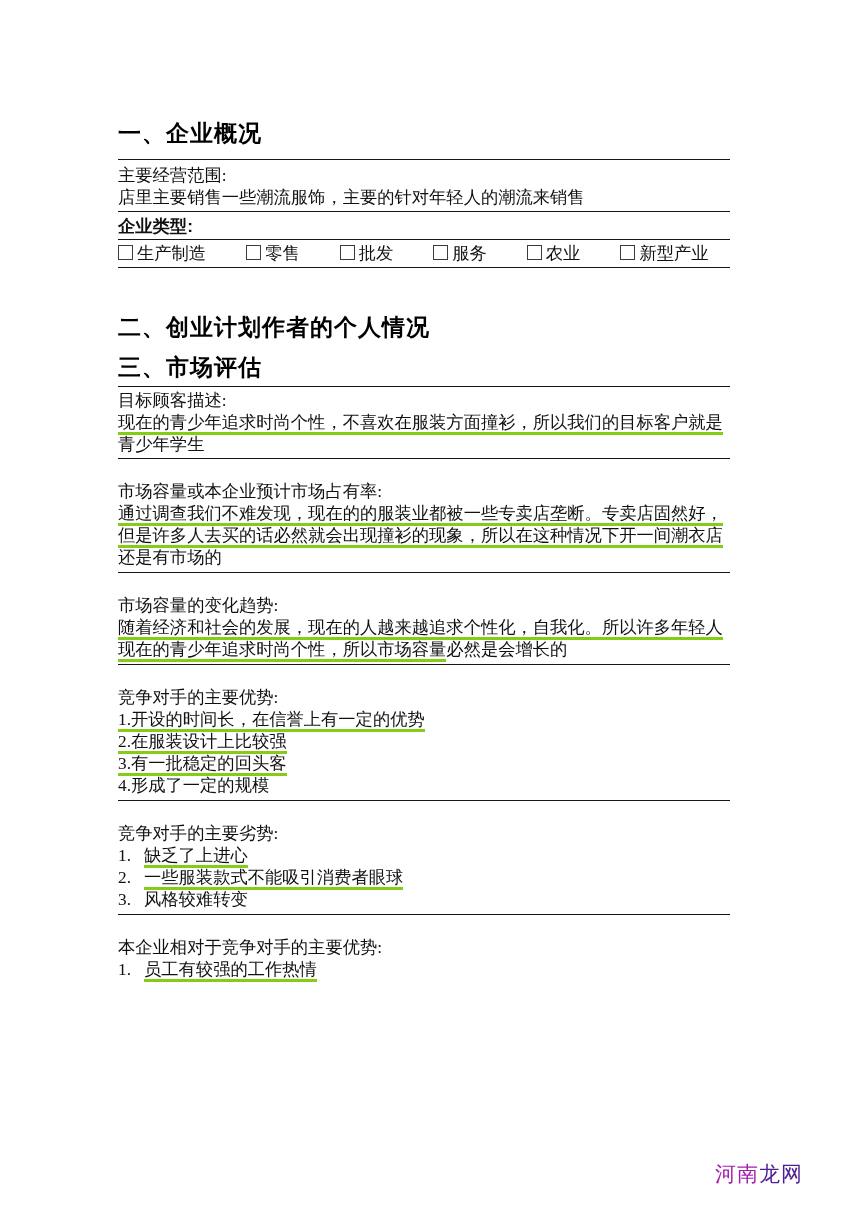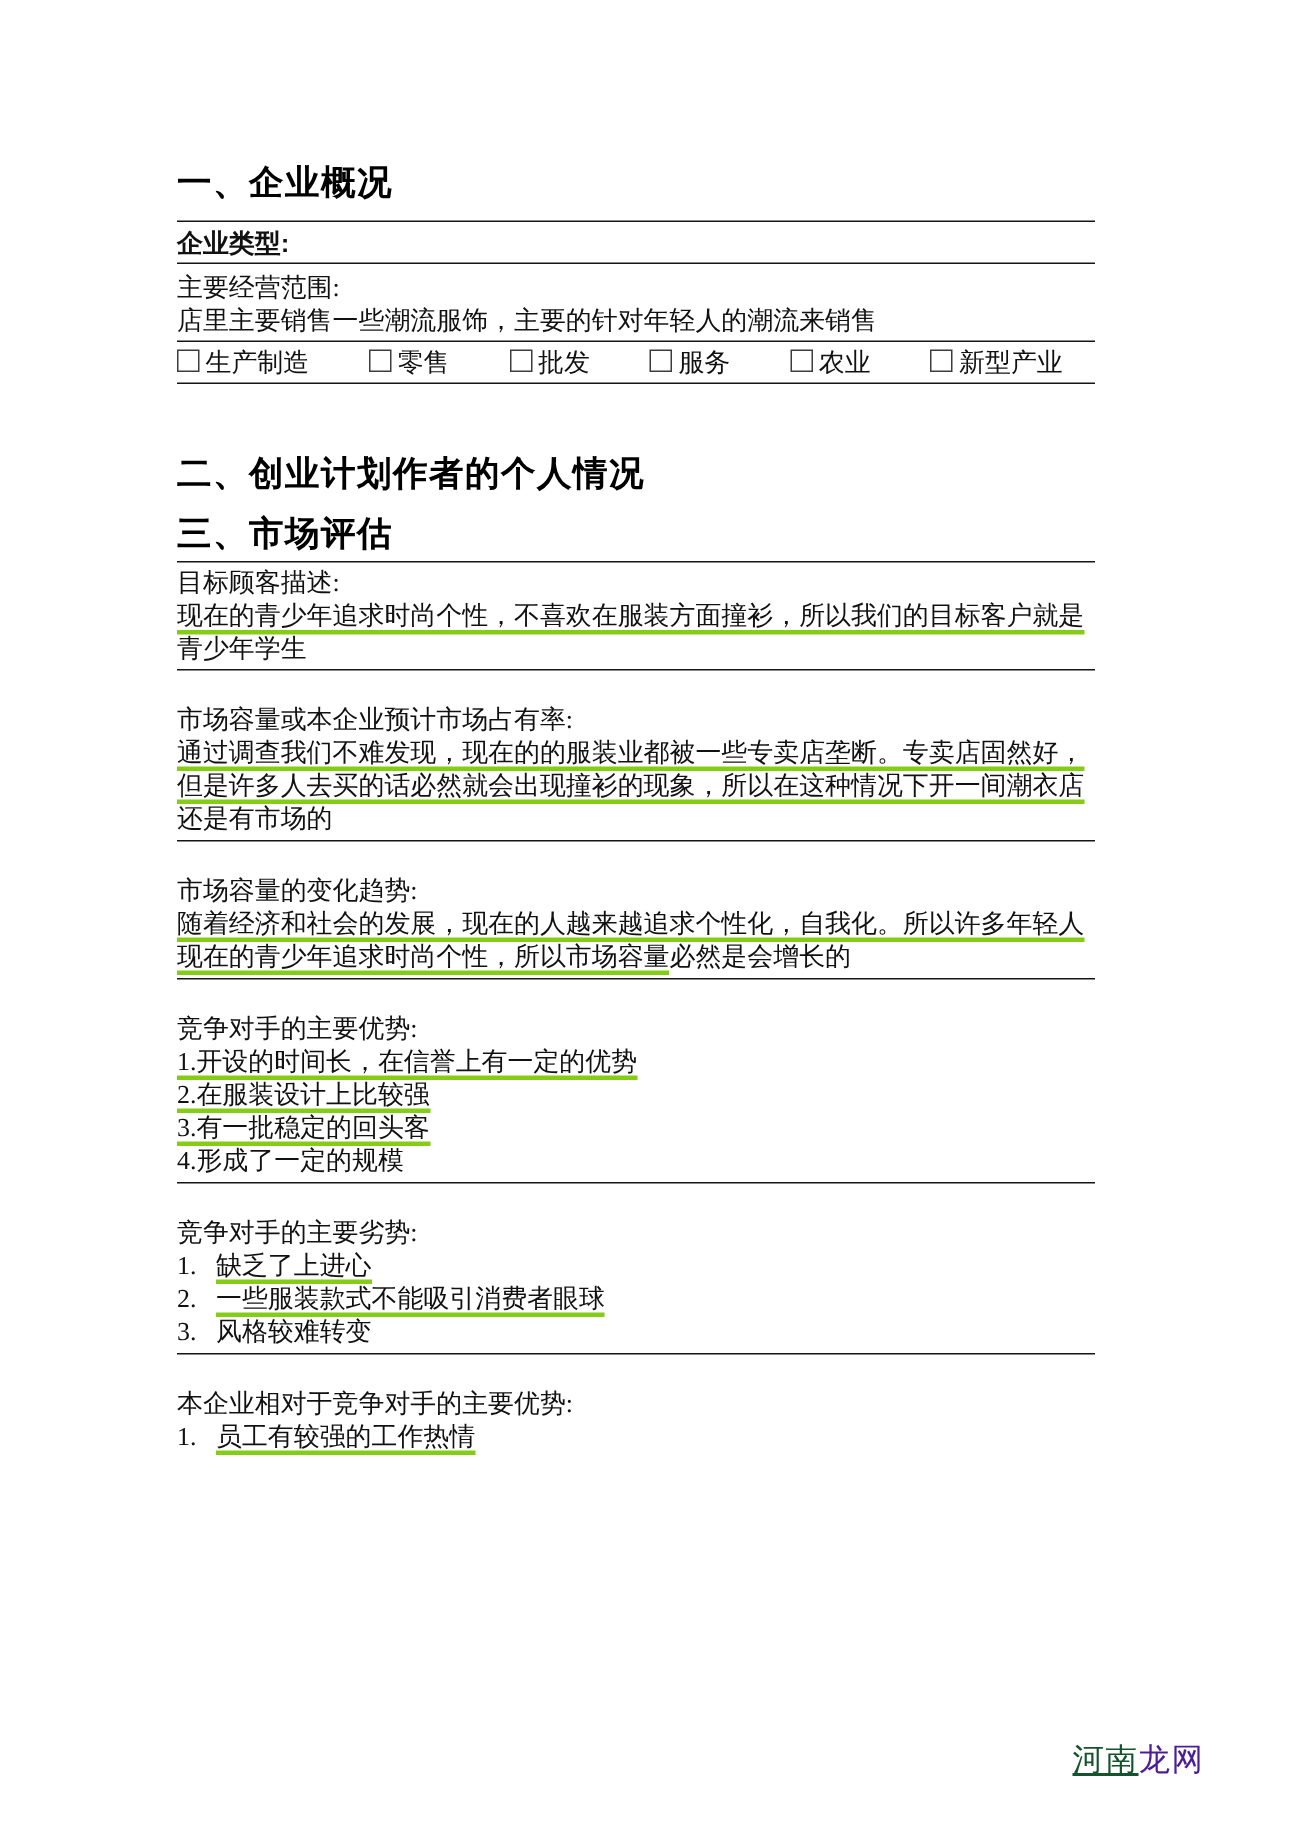--- a/index.html
+++ b/index.html
@@ -6,21 +6,21 @@
   body {
     width:860px; height:1216px;
     background:#ffffff;
     position:relative;
     font-family:"Liberation Serif", serif;
     color:#111111;
     overflow:hidden;
   }
   .doc {
     position:absolute;
-    left:118px; top:0;
+    left:118px; top:12px;
     width:612px;
   }
   .h {
     font-family:"Liberation Sans", sans-serif;
     font-weight:700;
     font-size:23px;
     line-height:30px;
     color:#000000;
     white-space:nowrap;
     letter-spacing:1px;
@@ -68,26 +68,26 @@
   }
 </style>
 </head>
 <body>
 
 <div class="doc">
 
   <div class="h h1">一、企业概况</div>
 
   <div class="tbl">
-    <div class="cell">
-      <div class="boldlbl">企业类型:</div>
-    </div>
     <div class="cell tight">
       <div class="line">主要经营范围:</div>
       <div class="line">店里主要销售一些潮流服饰，主要的针对年轻人的潮流来销售</div>
+    </div>
+    <div class="cell">
+      <div class="boldlbl">企业类型:</div>
     </div>
     <div class="cell">
       <div class="cbrow">
         <span class="cb"><span class="cbx"></span><span>生产制造</span></span><span class="cb"><span class="cbx"></span><span>零售</span></span><span class="cb"><span class="cbx"></span><span>批发</span></span><span class="cb"><span class="cbx"></span><span>服务</span></span><span class="cb"><span class="cbx"></span><span>农业</span></span><span class="cb"><span class="cbx"></span><span>新型产业</span></span>
       </div>
     </div>
   </div>
 
   <div class="h h2">二、创业计划作者的个人情况</div>
 
@@ -131,14 +131,14 @@
 
     <div class="cell gap last">
       <div class="line">本企业相对于竞争对手的主要优势:</div>
       <div class="li"><span class="num">1.</span><span class="u">员工有较强的工作热情</span></div>
     </div>
   </div>
 
 </div>
 
 <div class="wm">
-  <span style="color: #14532d; text-decoration: underline;">河南</span><span style="color: #4c1d95;">龙网</span>
+  <span style="color: #a21caf;">河南</span><span style="color: #4c1d95;">龙网</span>
 </div>
 
 </body></html>

